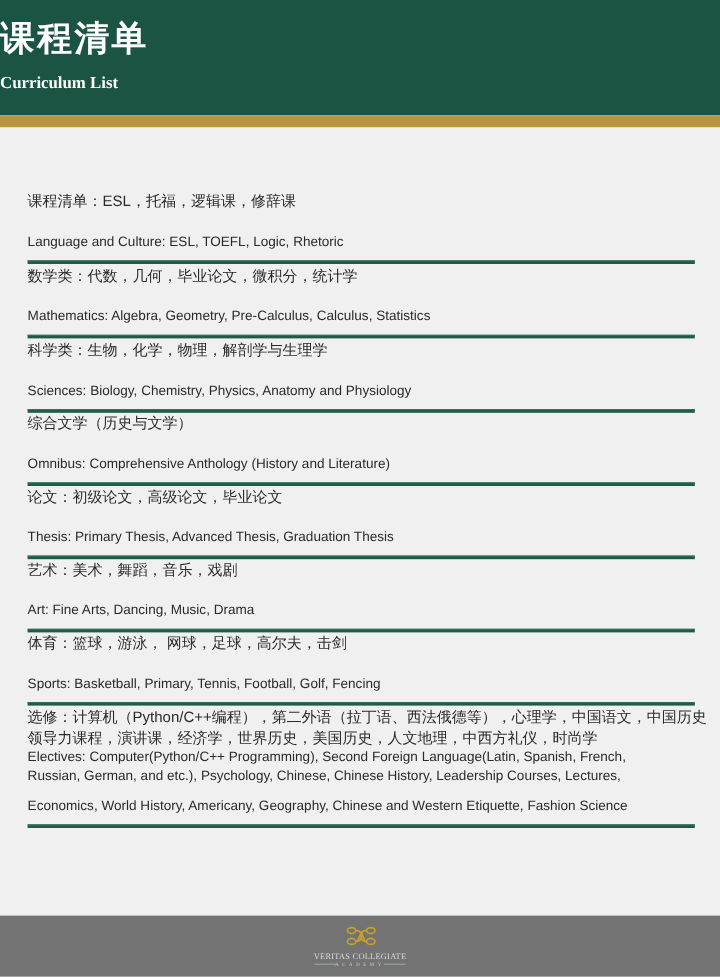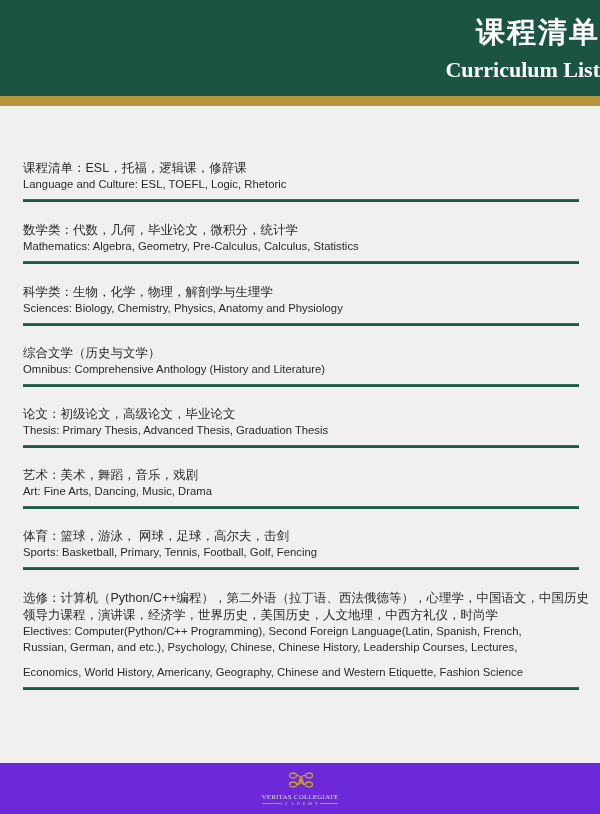--- a/index.html
+++ b/index.html
@@ -6,56 +6,56 @@
     html, body { width: 600px; height: 814px; overflow: hidden; }
     body {
       background: #f0f0f0;
       font-family: "Liberation Sans", "DejaVu Sans", sans-serif;
       color: #2a2a2a;
       position: relative;
     }
     .header {
       position: absolute; left: 0; top: 0; width: 600px; height: 96px;
       background: #1b5442;
-      text-align: right;
+      text-align: left;
       color: #ffffff;
     }
     .header .title-cn {
       position: absolute; left: 0; right: 0; top: 14px;
       font-family: "DejaVu Sans", sans-serif;
       font-weight: bold; font-size: 29px; letter-spacing: 2px;
       line-height: 36px;
     }
     .header .title-en {
       position: absolute; left: 0; right: 0; top: 56px;
       font-family: "Liberation Serif", "DejaVu Serif", serif;
-      font-weight: bold; font-size: 22px; line-height: 28px;
+      font-weight: bold; font-size: 14px; line-height: 28px;
     }
     .gold-band {
       position: absolute; left: 0; top: 96px; width: 600px; height: 10px;
       background: #b8963e;
     }
     .section {
       position: absolute; left: 23px; width: 556px;
     }
     .section .cn {
       font-size: 12.5px; line-height: 17px; color: #2a2a2a;
       white-space: nowrap;
     }
     .section .en {
       font-size: 11.3px; line-height: 15.5px; color: #2a2a2a;
-      margin-top: 0; white-space: nowrap;
+      margin-top: 18px; white-space: nowrap;
     }
     .section .divider {
       height: 3px; background: #1f5a46; margin-top: 6px;
       border-top: 1px solid #2f6f58;
     }
     .footer {
       position: absolute; left: 0; top: 763px; width: 600px; height: 51px;
-      background: #6d28d9; text-align: center;
+      background: #737373; text-align: center;
     }
     .footer .logo {
       position: absolute; left: 288px; top: 8px; width: 26px; height: 18px;
     }
     .footer .name {
       position: absolute; left: 0; right: 0; top: 30px;
       font-family: "Liberation Serif", "DejaVu Serif", serif;
       font-size: 7px; color: #d8ddd8; line-height: 8px; letter-spacing: 0.2px;
     }
     .footer .sub {

